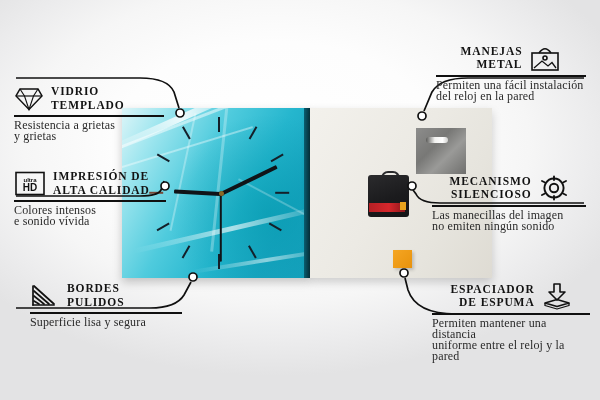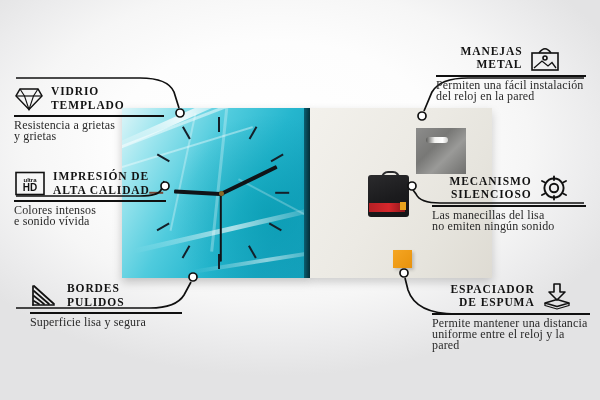--- a/index.html
+++ b/index.html
@@ -237,39 +237,39 @@
           <line x1="24" y1="8.5" x2="27" y2="7"></line>
           <line x1="24" y1="19.5" x2="27" y2="21"></line>
           <line x1="15" y1="22" x2="15" y2="25.5"></line>
           <line x1="6" y1="19.5" x2="3" y2="21"></line>
           <line x1="6" y1="8.5" x2="3" y2="7"></line>
         </g>
       </svg>
     </div>
     <div class="co-rule" style="width:154px;"></div>
     <div class="co-sub">
-      <div>Las manecillas del lisa</div>
+      <div>Las manecillas del imagen</div>
       <div>no emiten ningún sonido</div>
     </div>
   </div>
 
   <div class="callout right" id="callout-espaciador">
     <div class="co-head">
       <div class="co-title">
         <div>ESPACIADOR</div>
         <div>DE ESPUMA</div>
       </div>
       <svg class="ico" width="30" height="28" viewBox="0 0 30 28">
         <g fill="none" stroke="#111" stroke-width="1.6" stroke-linejoin="round">
           <path d="M12,2 L18,2 L18,10 L23,10 L15,18 L7,10 L12,10 Z"></path>
           <path d="M15,17.5 L27,21 L15,24.5 L3,21 Z"></path>
           <path d="M3,21 L3,23.5 L15,27 L27,23.5 L27,21" stroke-width="1.3"></path>
         </g>
       </svg>
     </div>
     <div class="co-rule" style="width:158px;"></div>
     <div class="co-sub">
-      <div>Permite mantener una distancia</div>
+      <div>Permiten mantener una distancia</div>
       <div>uniforme entre el reloj y la pared</div>
     </div>
   </div>
 
 </div>
 
 </body></html>

